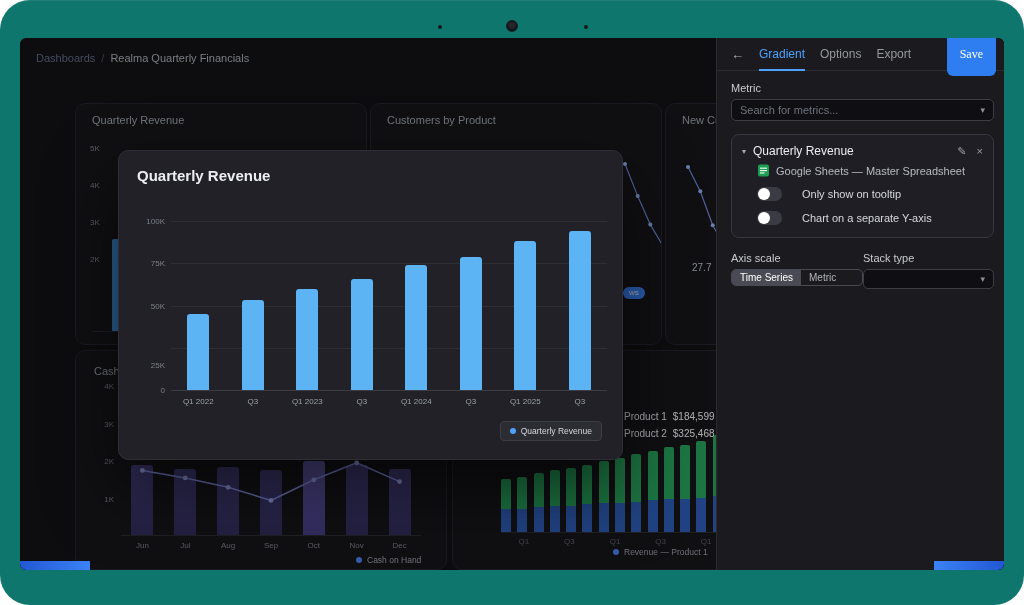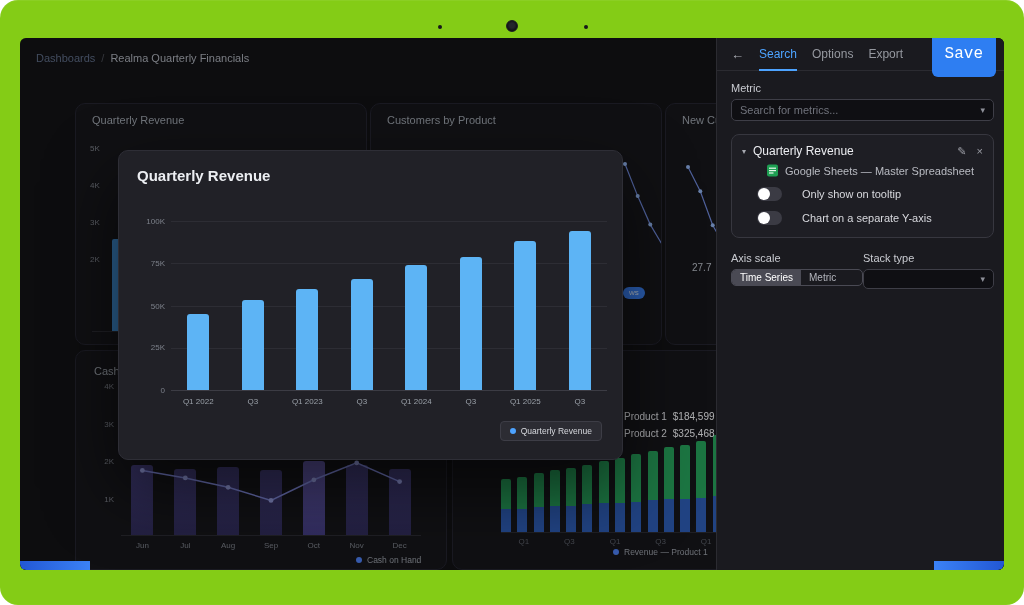--- a/index.html
+++ b/index.html
@@ -1,20 +1,20 @@
 <!DOCTYPE html>
 <html><head>
 <meta charset="utf-8">
 <style>
   html,body{margin:0;padding:0;width:1024px;height:605px;overflow:hidden;background:#ffffff;
     font-family:"Liberation Sans","DejaVu Sans",sans-serif;-webkit-font-smoothing:antialiased;}
   *{box-sizing:border-box;}
 
   
-  .tablet{position:absolute;inset:0;background:#84cc16;border-radius:18px;
+  .tablet{position:absolute;inset:0;background:#0f766e;border-radius:30px;
     box-shadow:inset 0 1px 1px rgba(255,255,255,.07), inset 0 -1px 1px rgba(255,255,255,.03);}
   .cam{position:absolute;left:506px;top:20px;width:12px;height:12px;border-radius:50%;
     background:radial-gradient(circle at 50% 45%, #23262c 0 32%, #101114 70%, #1a1b1e 100%);
     border:1px solid #1d1e22;}
   .cam-dot{position:absolute;top:25px;width:4px;height:4px;border-radius:50%;background:#17181b;}
   .cam-dot.l{left:438px;} .cam-dot.r{left:584px;}
 
   
   .screen{position:absolute;left:20px;top:38px;width:984px;height:532px;background:#121215;
     border-radius:6px;overflow:hidden;}
@@ -88,33 +88,33 @@
   .legend-pill .legend-dot{background:#4da3ff;}
 
   
   .panel{position:absolute;left:696px;top:0;width:288px;height:532px;background:#1a1a1f;
     border-left:1px solid #2b2b31;z-index:20;}
   .panel-header{display:flex;align-items:center;height:33px;padding:0 8px 0 14px;gap:15px;
     border-bottom:1px solid #2b2b31;}
   .back{color:#b0b3ba;font-size:13px;cursor:default;}
   .ptab{font-size:12px;color:#95989f;height:33px;line-height:33px;}
   .ptab.active{color:#4da3ff;box-shadow:inset 0 -2px 0 #4da3ff;}
-  .save-btn{margin-left:auto;background:#2e7ef2;color:#fff;font-size:16px;padding:14px 13px;
-    border-radius:6px;border:none;font-family:Liberation Mono, monospace;}
+  .save-btn{margin-left:auto;background:#2e7ef2;color:#fff;font-size:12px;padding:14px 13px;
+    border-radius:6px;border:none;font-family:Liberation Serif, serif;}
   .panel-body{padding:11px 10px 0 14px;}
   .field-label{font-size:11px;color:#c9cbd1;margin-bottom:5px;}
   .select{display:flex;align-items:center;justify-content:space-between;background:#0f0f13;
     border:1px solid #3e3e47;border-radius:5px;height:22px;padding:0 8px;font-size:11px;color:#70737c;}
   .chev{color:#8e9098;font-size:9px;}
   .metric-card{margin-top:13px;border:1px solid #37373f;background:#1e1e24;border-radius:8px;padding:9px 10px 12px;}
   .mc-head{display:flex;align-items:center;gap:7px;}
   .mc-chev{font-size:8px;color:#a7a9b0;}
   .mc-title{font-size:12px;color:#ecedf1;}
   .mc-icons{margin-left:auto;display:flex;gap:10px;color:#9a9ca4;font-size:11px;align-items:center;}
-  .mc-source{display:flex;align-items:center;gap:6px;margin:6px 0 0 15px;font-size:11px;color:#b9bbc2;justify-content:center;}
+  .mc-source{display:flex;align-items:center;gap:6px;margin:6px 0 0 15px;font-size:11px;color:#b9bbc2;}
   .mc-color{display:flex;align-items:center;gap:8px;margin:11px 0 0 15px;}
   .swatch{width:30px;height:16px;border-radius:4px;background:#5db4f5;}
   .color-text{font-size:11px;color:#cfd0d6;}
   .seg{display:flex;border:1px solid #4a4a54;border-radius:5px;overflow:hidden;font-size:10px;}
   .seg span{padding:2px 8px;color:#b4b6bd;white-space:nowrap;}
   .seg span.active{background:#4a4a54;color:#fff;}
   .mc-toggle{display:flex;align-items:center;gap:20px;margin:10px 0 0 15px;}
   .toggle{width:25px;height:14px;border-radius:8px;background:#3b3b44;position:relative;flex:0 0 auto;}
   .knob{position:absolute;left:1px;top:1px;width:12px;height:12px;border-radius:50%;background:#fff;}
   .toggle-label{font-size:11px;color:#d8d9de;}
@@ -277,21 +277,21 @@
 
     <div class="scrim"></div>
 
     <div class="accent left"></div>
     <div class="accent right"></div>
 
     <div class="modal">
       <div class="modal-title">Quarterly Revenue</div>
       <div class="modal-ylabels">
           <div class="tick-label" style="top: 165px;">0</div>
-          <div class="tick-label" style="top: 122px;">25K</div>
+          <div class="tick-label" style="top: 140px;">25K</div>
           <div class="tick-label" style="top: 80.5px;">50K</div>
           <div class="tick-label" style="top: 38.25px;">75K</div>
           <div class="tick-label" style="top: -4px;">100K</div>
         </div>
       <div class="modal-plot">
           <div class="gridline base" style="top: 169px;"></div>
           <div class="gridline" style="top: 126.75px;"></div>
           <div class="gridline" style="top: 84.5px;"></div>
           <div class="gridline" style="top: 42.25px;"></div>
           <div class="gridline" style="top: 0px;"></div>
@@ -316,21 +316,21 @@
         </div>
       <div class="legend-pill">
         <span class="legend-dot"></span>
         <span>Quarterly Revenue</span>
       </div>
     </div>
 
     <div class="panel">
       <div class="panel-header">
         <span class="back">←</span>
-        <span class="ptab active">Search</span>
+        <span class="ptab active">Gradient</span>
         <span class="ptab">Options</span>
         <span class="ptab">Export</span>
         <button class="save-btn">Save</button>
       </div>
 
       <div class="panel-body">
         <div class="field-label">Metric</div>
         <div class="select">
           <span>Search for metrics...</span>
           <span class="chev">▾</span>

